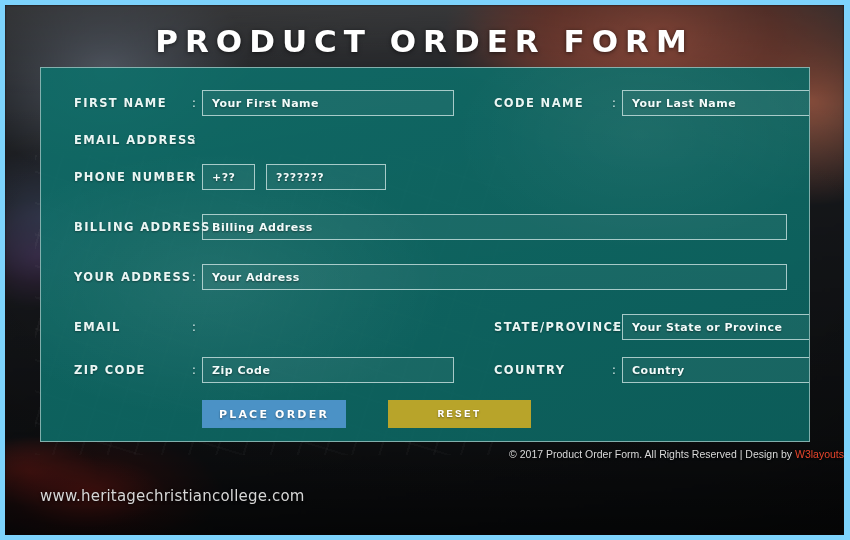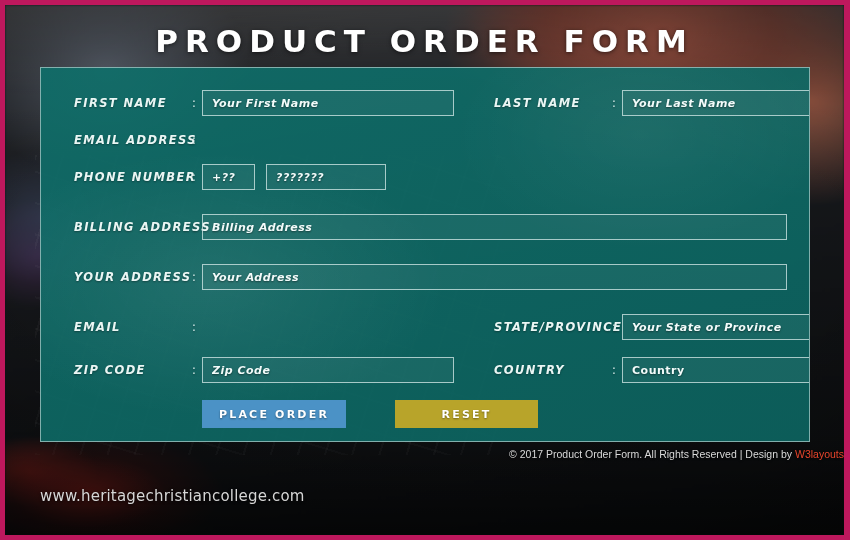--- a/index.html
+++ b/index.html
@@ -7,21 +7,21 @@
   html, body {
     width: 850px; height: 540px;
     overflow: hidden;
     font-family: "DejaVu Sans", sans-serif;
   }
 
   
   .page {
     position: relative;
     width: 850px; height: 540px;
-    background: #be185d;
+    background: #7dd3fc;
     padding: 5px 6px 5px 5px;
   }
 
   .stage {
     position: relative;
     width: 839px; height: 530px;
     overflow: hidden;
     background: #14161a;
   }
 
@@ -100,21 +100,21 @@
   .half { display: flex; align-items: center; width: 380px; flex: 0 0 380px; }
   .half.right { margin-left: 40px; }
 
   .lbl {
     color: #eaf6f4;
     font-size: 11.5px;
     font-weight: 700;
     letter-spacing: 1.4px;
     text-shadow: 0 1px 2px rgba(0,0,0,.35);
     white-space: nowrap;
-    width: 112px; flex: 0 0 112px; font-style: italic;
+    width: 112px; flex: 0 0 112px;
   }
   .colon {
     color: #dff1ef;
     font-size: 11.5px;
     width: 16px; flex: 0 0 16px;
     text-align: center;
     text-shadow: 0 1px 2px rgba(0,0,0,.35);
   }
 
   .fld {
@@ -123,21 +123,20 @@
     background: rgba(255,255,255,.05);
     border: 1px solid rgba(222,240,238,.72);
     color: #f2fbfa;
     font-family: "DejaVu Sans", sans-serif;
     font-size: 11px;
     font-weight: 700;
     letter-spacing: .5px;
     padding: 12px 9px;
     outline: none;
     text-shadow: 0 1px 2px rgba(0,0,0,.45);
-    font-style: italic;
   }
   .fld::placeholder { color: #f2fbfa; opacity: 1; }
 
   .fld.wide { width: 585px; flex: 0 0 585px; }
   .fld.cc   { width: 53px;  flex: 0 0 53px; text-align: left; }
   .fld.tel  { width: 120px; flex: 0 0 120px; margin-left: 11px; }
 
   
   .selwrap { position: relative; flex: 1 1 auto; display: block; }
   .sel {
@@ -160,22 +159,22 @@
     height: 28px;
     border: none;
     color: #ffffff;
     font-family: "DejaVu Sans", sans-serif;
     font-size: 11px;
     font-weight: 700;
     letter-spacing: 2.2px;
     cursor: pointer;
     text-shadow: 0 1px 2px rgba(0,0,0,.40);
   }
-  .btn.order { width: 144px; background: #4b92c6; margin-right: 16px; }
-  .btn.reset { width: 143px; background: #b8a42a; margin-left: 33px; }
+  .btn.order { width: 144px; background: #4b92c6; margin-right: 9px; }
+  .btn.reset { width: 143px; background: #b8a42a; margin-left: 33px; font-family: Liberation Mono, monospace; }
 
   
   .footer {
     position: absolute; left: 0; right: 0; top: 443px;
     text-align: right;
     color: #d9d9d9;
     font-family: "Liberation Sans", sans-serif;
     font-size: 10.5px;
     text-shadow: 0 1px 2px rgba(0,0,0,.6);
   }
@@ -206,21 +205,21 @@
       <div class="panel-tint"></div>
       <div class="panel-inner">
 
         <div class="row">
           <div class="half">
             <span class="lbl">FIRST NAME</span>
             <span class="colon">:</span>
             <input class="fld" type="text" placeholder="Your First Name" style="">
           </div>
           <div class="half right">
-            <span class="lbl">LAST NAME</span>
+            <span class="lbl">CODE NAME</span>
             <span class="colon">:</span>
             <input class="fld" type="text" placeholder="Your Last Name" style="">
           </div>
         </div>
 
         <div class="row">
           <div class="half">
             <span class="lbl">EMAIL ADDRESS</span>
             <span class="colon">:</span>
           </div>

